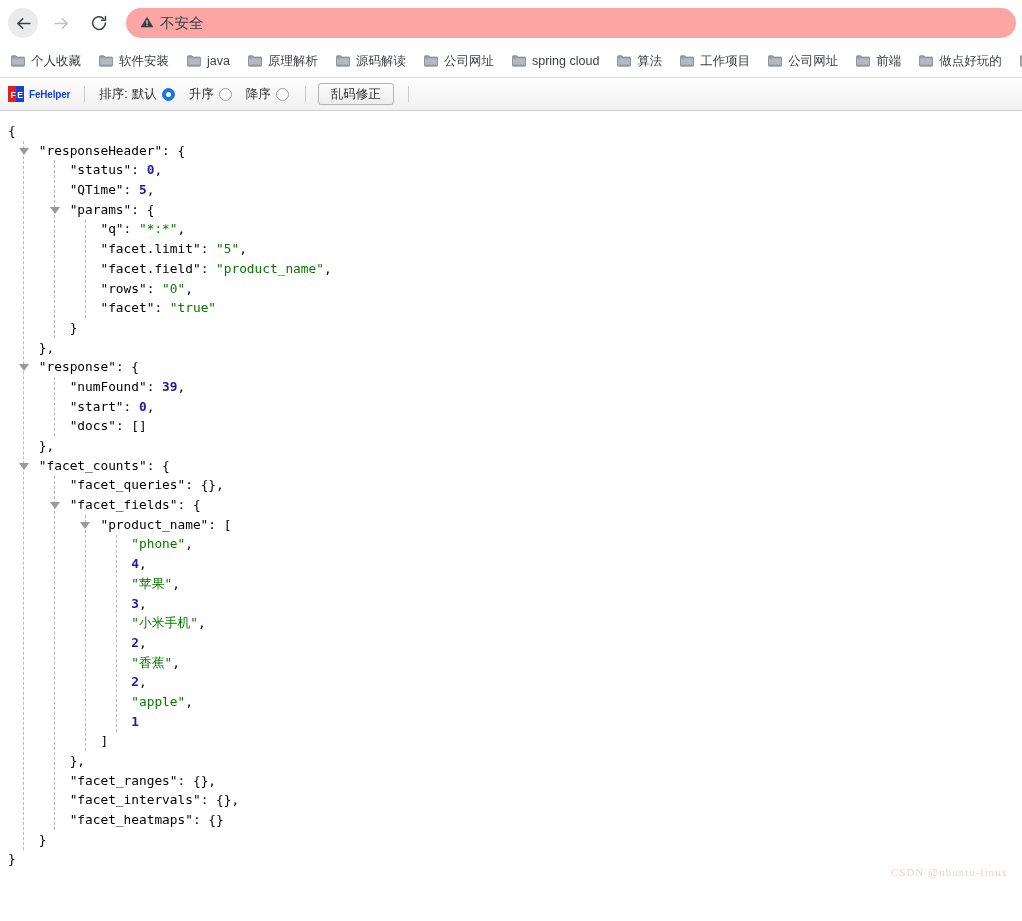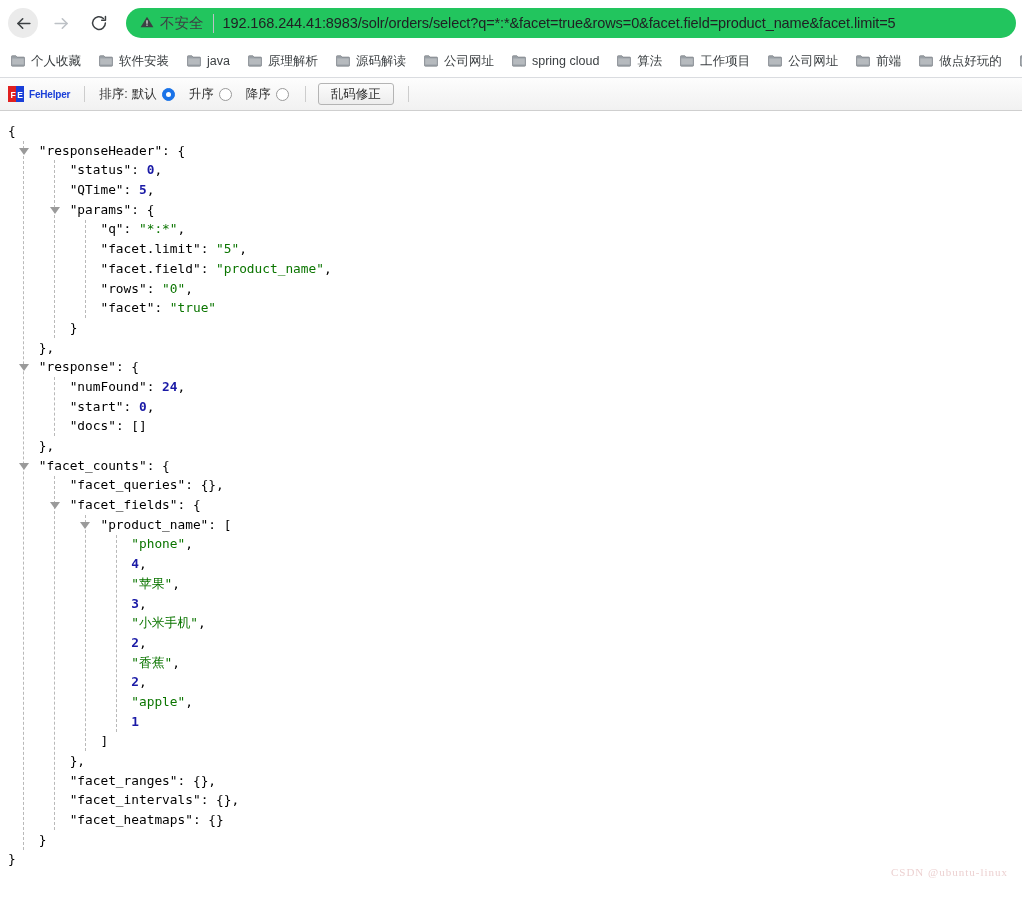--- a/index.html
+++ b/index.html
@@ -37,21 +37,21 @@
     justify-content: center;
     margin: 0 4px;
     flex: 0 0 auto;
   }
   .nav-btn.hovered { background: #ebebeb; }
   .nav-btn svg { display: block; }
 
   .omnibox {
     flex: 1 1 auto;
     height: 30px;
-    background: #22c55e;
+    background: #fca5a5;
     border-radius: 16px;
     display: flex;
     align-items: center;
     padding: 0 14px 0 14px;
     margin-left: 8px;
     overflow: hidden;
     min-width: 0;
   }
   .not-secure {
     display: flex;
@@ -283,21 +283,20 @@
       <div class="not-secure">
         <span class="warn-icon">
           <svg width="14" height="14" viewBox="0 0 24 24" fill="#3c4043">
             <path d="M12 3 L23 21 L1 21 Z" fill="#3c4043"></path>
             <rect x="11" y="9" width="2" height="6" fill="#f1f3f4"></rect>
             <rect x="11" y="16.4" width="2" height="2" fill="#f1f3f4"></rect>
           </svg>
         </span>
         <span>不安全</span>
       </div>
-      <span class="url-text">192.168.244.41:8983/solr/orders/select?q=*:*&amp;facet=true&amp;rows=0&amp;facet.field=product_name&amp;facet.limit=5</span>
     </div>
   </div>
 
   <div class="bookmarks-bar" id="bookmarks-bar">
       <div class="bookmark">
         <span class="folder-icon"><svg width="14" height="13" viewBox="0 0 16 14">
             <path d="M0.5 2.5 a1 1 0 0 1 1-1 h4 l1.4 1.6 h7.6 a1 1 0 0 1 1 1 v8.4 a1 1 0 0 1 -1 1 h-13 a1 1 0 0 1 -1 -1 z" fill="#9aa0a6" stroke="#7c8186" stroke-width="0.8"></path>
             <path d="M1.4 4.6 h13.2 v7 h-13.2 z" fill="#ffffff" opacity="0.28"></path>
           </svg></span>
         <span class="bookmark-label">个人收藏</span>
@@ -446,21 +445,21 @@
     <div class="jline"><span>        </span><span class="k">"QTime"</span><span class="pn">: </span><span class="num">5</span><span class="pn">,</span></div>
     <div class="jline"><span class="tri" style="left: 41.58px;"></span><span>        </span><span class="k">"params"</span><span class="pn">: {</span></div>
     <div class="jline"><span>            </span><span class="k">"q"</span><span class="pn">: </span><span class="str">"*:*"</span><span class="pn">,</span></div>
     <div class="jline"><span>            </span><span class="k">"facet.limit"</span><span class="pn">: </span><span class="str">"5"</span><span class="pn">,</span></div>
     <div class="jline"><span>            </span><span class="k">"facet.field"</span><span class="pn">: </span><span class="str">"product_name"</span><span class="pn">,</span></div>
     <div class="jline"><span>            </span><span class="k">"rows"</span><span class="pn">: </span><span class="str">"0"</span><span class="pn">,</span></div>
     <div class="jline"><span>            </span><span class="k">"facet"</span><span class="pn">: </span><span class="str">"true"</span></div>
     <div class="jline"><span>        </span><span class="pn">}</span></div>
     <div class="jline"><span>    </span><span class="pn">},</span></div>
     <div class="jline"><span class="tri" style="left: 10.78px;"></span><span>    </span><span class="k">"response"</span><span class="pn">: {</span></div>
-    <div class="jline"><span>        </span><span class="k">"numFound"</span><span class="pn">: </span><span class="num">24</span><span class="pn">,</span></div>
+    <div class="jline"><span>        </span><span class="k">"numFound"</span><span class="pn">: </span><span class="num">39</span><span class="pn">,</span></div>
     <div class="jline"><span>        </span><span class="k">"start"</span><span class="pn">: </span><span class="num">0</span><span class="pn">,</span></div>
     <div class="jline"><span>        </span><span class="k">"docs"</span><span class="pn">: []</span></div>
     <div class="jline"><span>    </span><span class="pn">},</span></div>
     <div class="jline"><span class="tri" style="left: 10.78px;"></span><span>    </span><span class="k">"facet_counts"</span><span class="pn">: {</span></div>
     <div class="jline"><span>        </span><span class="k">"facet_queries"</span><span class="pn">: {},</span></div>
     <div class="jline"><span class="tri" style="left: 41.58px;"></span><span>        </span><span class="k">"facet_fields"</span><span class="pn">: {</span></div>
     <div class="jline"><span class="tri" style="left: 72.38px;"></span><span>            </span><span class="k">"product_name"</span><span class="pn">: [</span></div>
     <div class="jline"><span>                </span><span class="str">"phone"</span><span class="pn">,</span></div>
     <div class="jline"><span>                </span><span class="num">4</span><span class="pn">,</span></div>
     <div class="jline"><span>                </span><span class="str">"苹果"</span><span class="pn">,</span></div>

